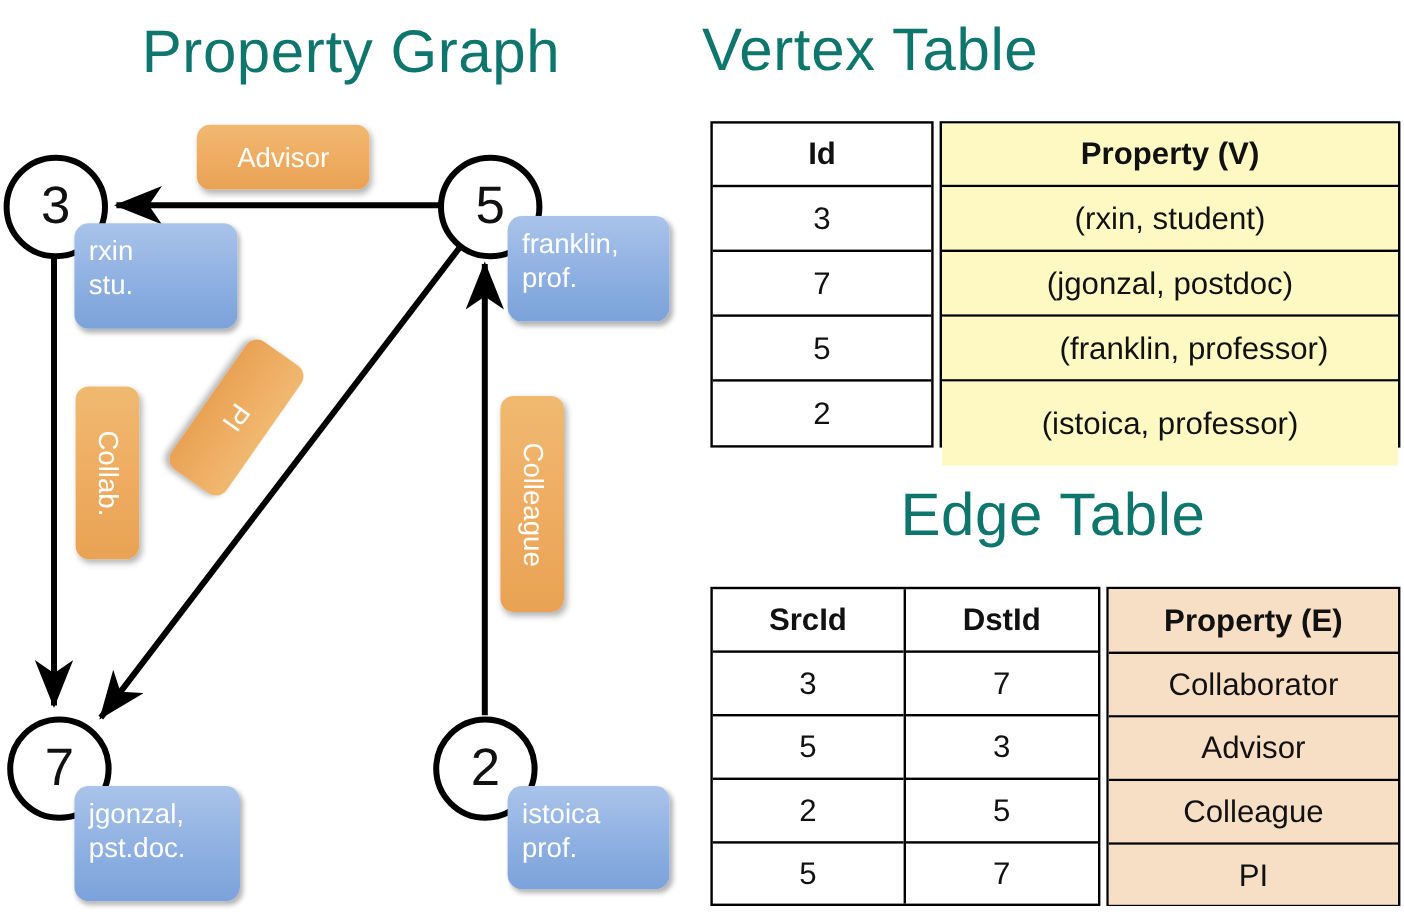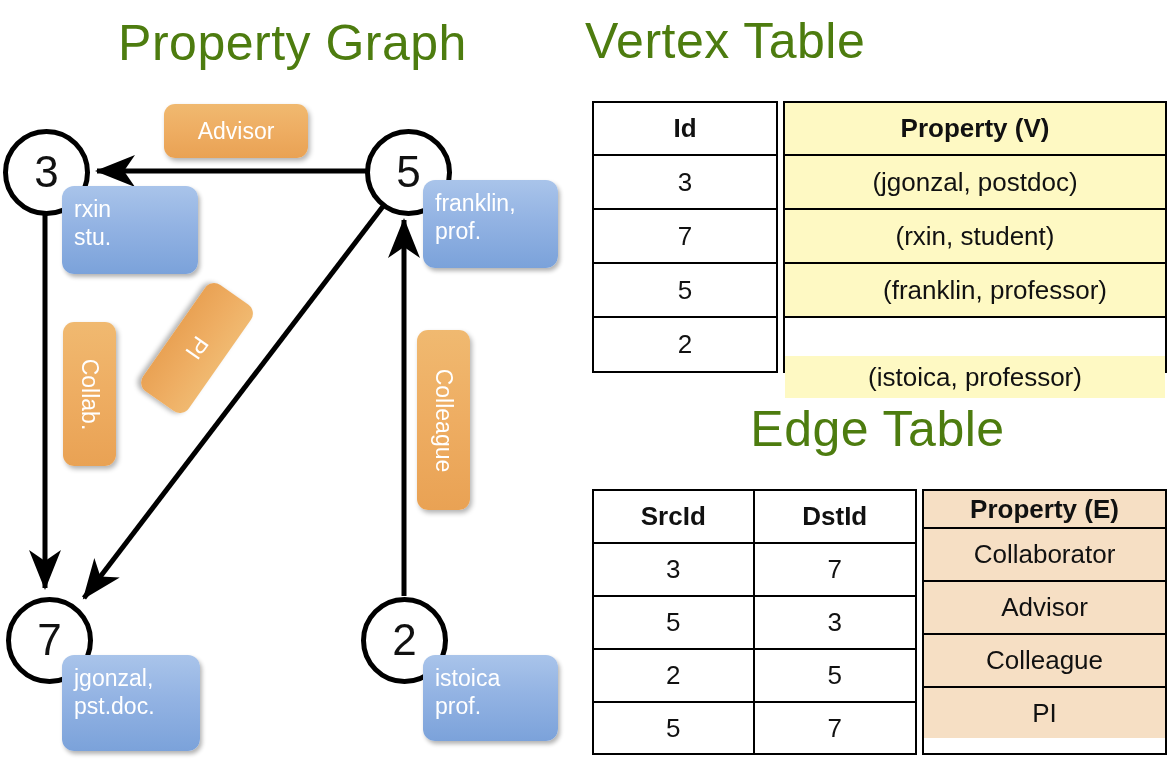--- a/index.html
+++ b/index.html
@@ -10,21 +10,21 @@
     overflow:hidden;
     position:relative;
   }
   .stage{position:absolute;left:0;top:0;width:1170px;height:760px;}
 
   
   .title{
     position:absolute;
     font-family:"Liberation Sans", sans-serif;
     font-weight:300;
-    color:#4d7c0f;
+    color:#0f766e;
     letter-spacing:0.5px;
     white-space:nowrap;
   }
   #title-property-graph{left:0;top:14px;width:585px;text-align:center;font-size:50px;}
   #title-vertex-table{left:585px;top:12px;width:585px;text-align:left;font-size:50px;}
   #title-edge-table{left:585px;top:400px;width:585px;text-align:center;font-size:50px;}
 
   
   .vertex{
     position:absolute;
@@ -172,24 +172,24 @@
     <div class="col-block" style="left:592px;top:101px;width:186px;height:272px;">
       <div class="cell hdr" style="height:53px;">Id</div>
       <div class="cell" style="height:54px;">3</div>
       <div class="cell" style="height:54px;">7</div>
       <div class="cell" style="height:54px;">5</div>
       <div class="cell" style="height:53px;">2</div>
     </div>
 
     <div class="col-block" style="left:783px;top:101px;width:384px;height:272px;">
       <div class="cell hdr blue-fill" style="height:53px;">Property (V)</div>
+      <div class="cell blue-fill" style="height:54px;">(rxin, student)</div>
       <div class="cell blue-fill" style="height:54px;">(jgonzal, postdoc)</div>
-      <div class="cell blue-fill" style="height:54px;">(rxin, student)</div>
       <div class="cell blue-fill" style="height:54px;padding-left:40px;">(franklin, professor)</div>
-      <div class="cell blue-fill" style="height:42px;margin-top:38px;">(istoica, professor)</div>
+      <div class="cell blue-fill" style="height:70px;">(istoica, professor)</div>
     </div>
   </div>
 
   <div class="tbl">
 
     <div class="col-block" style="left:592px;top:489px;width:325px;height:266px;display:flex;flex-direction:row;">
       <div style="width:50%;display:flex;flex-direction:column;border-right:2px solid #000;box-sizing:border-box;">
         <div class="cell hdr" style="height:53px;">SrcId</div>
         <div class="cell" style="height:53px;">3</div>
         <div class="cell" style="height:53px;">5</div>
@@ -199,21 +199,21 @@
       <div style="width:50%;display:flex;flex-direction:column;">
         <div class="cell hdr" style="height:53px;">DstId</div>
         <div class="cell" style="height:53px;">7</div>
         <div class="cell" style="height:53px;">3</div>
         <div class="cell" style="height:53px;">5</div>
         <div class="cell" style="height:50px;">7</div>
       </div>
     </div>
 
     <div class="col-block" style="left:922px;top:489px;width:245px;height:266px;">
-      <div class="cell hdr orange-fill" style="height:38px;">Property (E)</div>
+      <div class="cell hdr orange-fill" style="height:54px;">Property (E)</div>
       <div class="cell orange-fill" style="height:53px;">Collaborator</div>
       <div class="cell orange-fill" style="height:53px;">Advisor</div>
       <div class="cell orange-fill" style="height:53px;">Colleague</div>
       <div class="cell orange-fill" style="height:50px;">PI</div>
     </div>
   </div>
 
 </div>
 
 </body></html>

